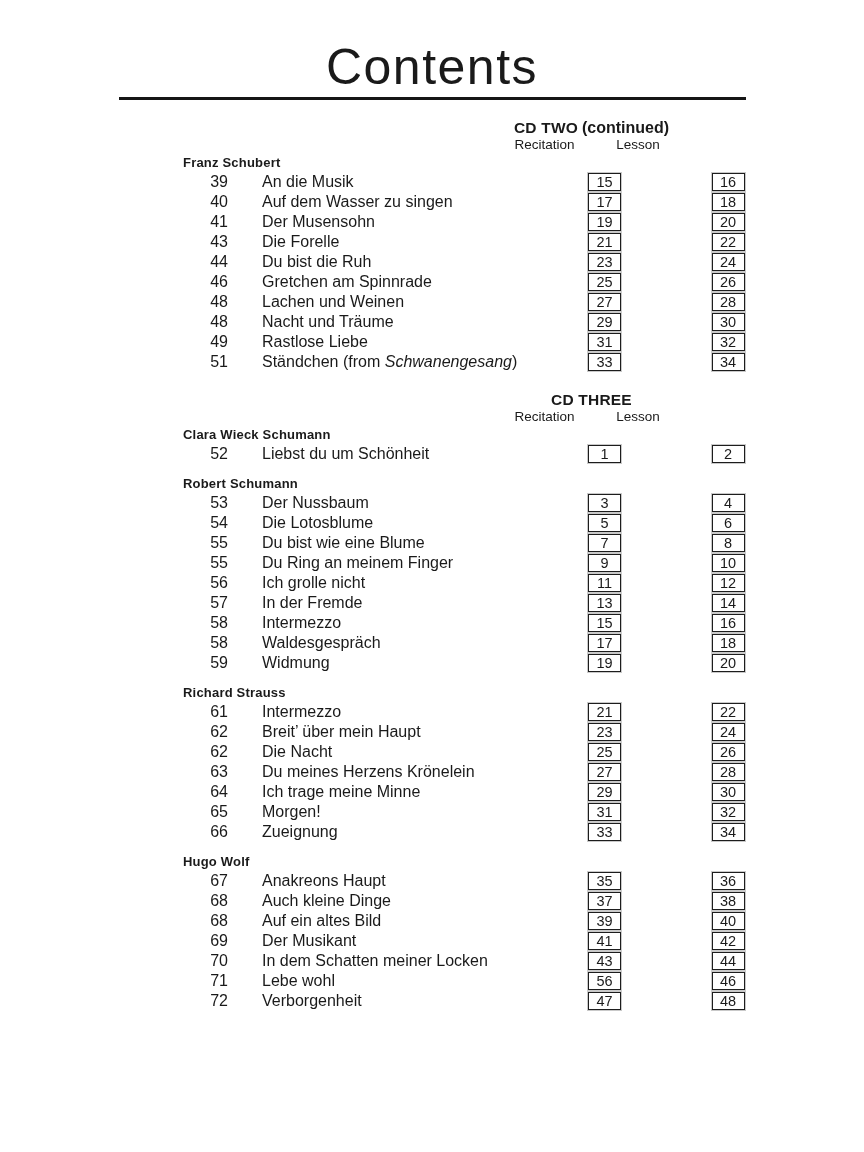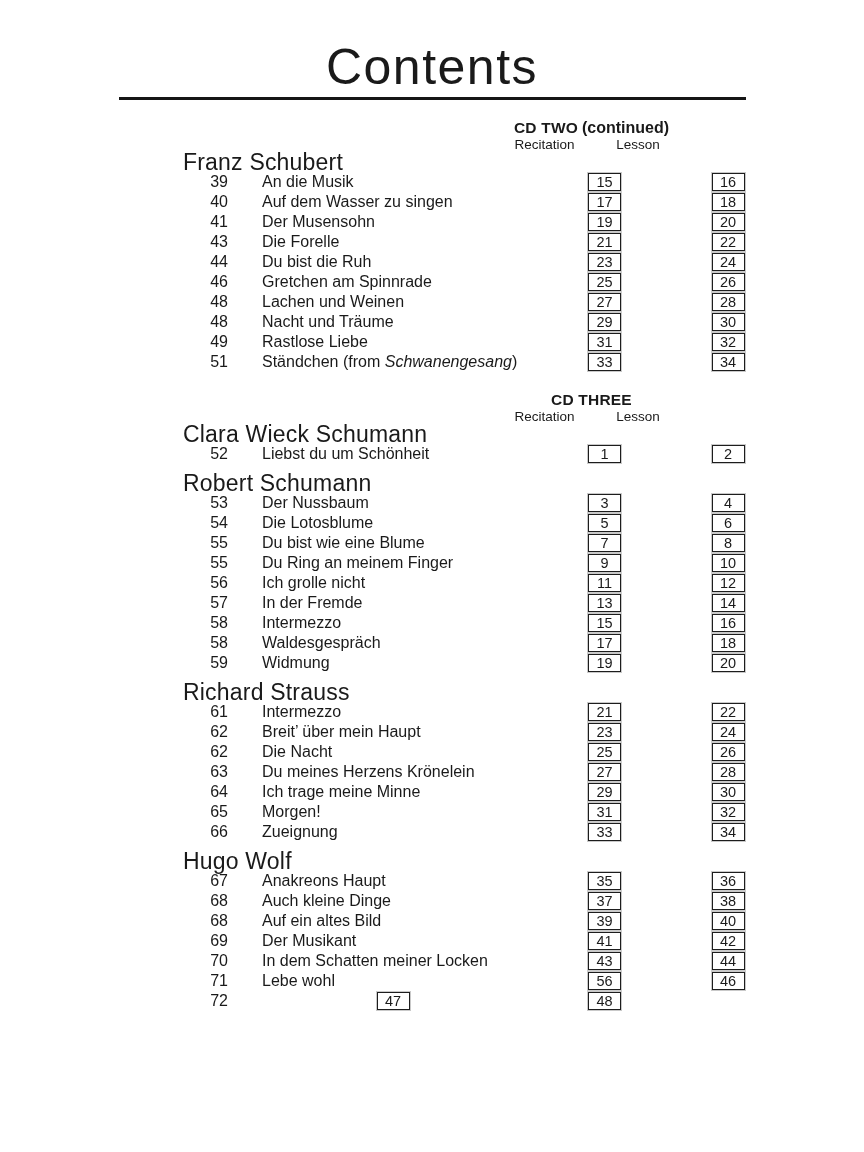--- a/index.html
+++ b/index.html
@@ -39,22 +39,22 @@
   .cd-title-line { line-height: 17px; }
   .cd-span { grid-column: 3 / 5; text-align: center; white-space: nowrap; }
   .cd-label { font-weight: 700; font-size: 15.5px; letter-spacing: 0.2px; }
   .cd-note  { font-weight: 700; font-size: 16px; margin-left: 4px; }
   .col-labels { line-height: 15px; font-size: 13.5px; margin-top: 1px; }
   .col-label { text-align: center; }
   .col-label.recit  { grid-column: 3; }
   .col-label.lesson { grid-column: 4; }
 
   .composer {
-    font-size: 23px;
-    font-weight: 400;
+    font-size: 13px;
+    font-weight: 700;
     line-height: 19px;
     margin-top: 10px;
     letter-spacing: 0.2px;
   }
   .cd-header + .section > .composer { margin-top: 1px; }
 
   .row { height: 20px; align-items: center; font-size: 16px; gap: 30px; }
   .num  { text-align: right; }
   .song { padding-left: 4px; white-space: nowrap; }
   .song .it { font-style: italic; }
@@ -437,20 +437,21 @@
           <span class="song">Lebe wohl</span>
           <span class="cell">
             <span class="box">56</span>
           </span>
           <span class="cell">
             <span class="box">46</span>
           </span>
         </div>
         <div class="row grid">
           <span class="num">72</span>
+          <span class="song">Verborgenheit</span>
           <span class="cell">
             <span class="box">47</span>
           </span>
           <span class="cell">
             <span class="box">48</span>
           </span>
         </div>
       </div>
     </div>
 </div>

